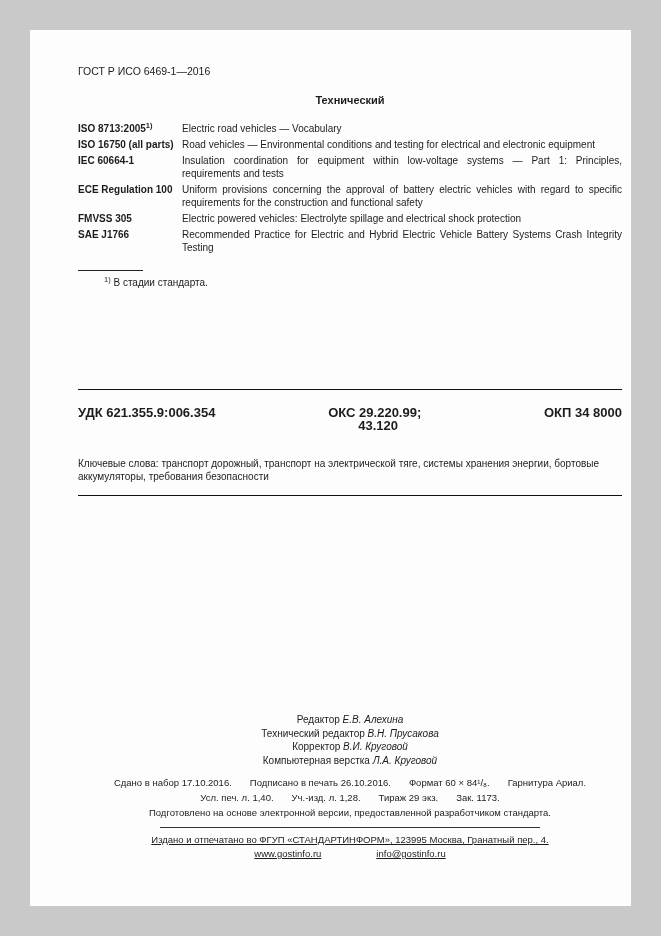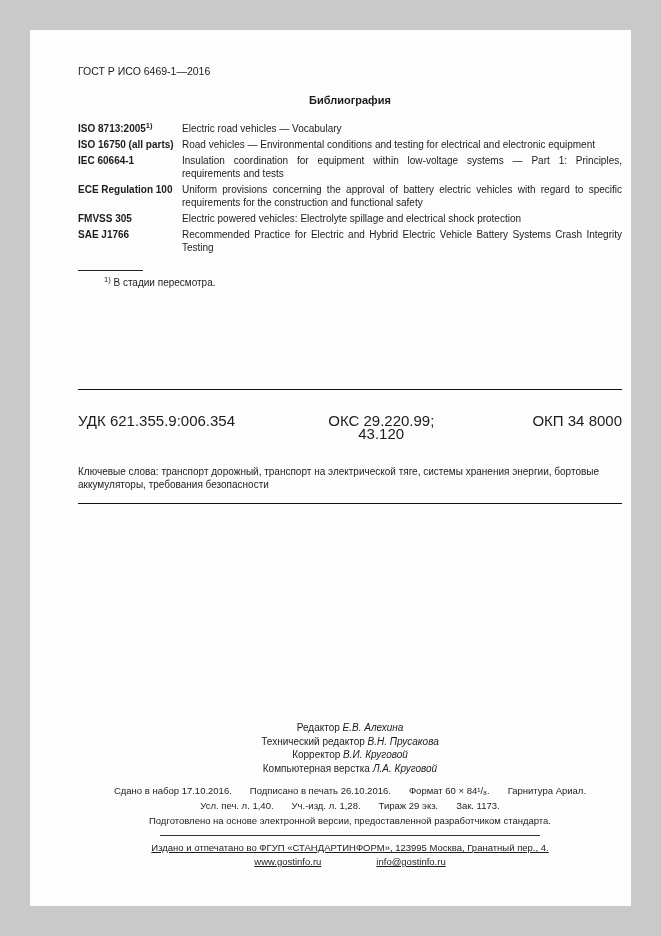--- a/index.html
+++ b/index.html
@@ -49,22 +49,23 @@
     width: 65px;
     border-top: 1px solid #222;
     margin-top: 16px;
   }
   .footnote { margin-top: 5px; padding-left: 26px; }
   .rule { border-top: 1.5px solid #111; }
   .rule-top { margin-top: 100px; }
   .rule-bottom { margin-top: 12px; }
   .codes-row {
     display: flex;
-    margin-top: 24px;
-    font-size: 15px;
+    margin-top: 16px;
+    font-size: 13px;
+    font-weight: bold;
   }
   .code-udk { width: 46%; flex: none; }
   .code-oks { flex: 1; }
   .oks-line2 { margin-left: 30px; }
   .code-okp { flex: none; text-align: left; }
   .keywords { margin: 25px 0 0 0; }
   .credits {
     margin-top: 218px;
     text-align: center;
     font-size: 10px;
@@ -104,21 +105,21 @@
   }
 </style>
 </head>
 <body>
 
 <div class="page">
   <div class="content">
 
     <div class="doc-header">ГОСТ Р ИСО 6469-1—2016</div>
 
-    <div class="section-title">Библиография</div>
+    <div class="section-title">Технический</div>
 
     <div class="bib-list">
       <div class="bib-row">
         <div class="bib-label"><span>ISO 8713:2005</span><sup class="ref">1)</sup></div>
         <div class="bib-text">Electric road vehicles — Vocabulary</div>
       </div>
       <div class="bib-row">
         <div class="bib-label">ISO 16750 (all parts)</div>
         <div class="bib-text">Road vehicles — Environmental conditions and testing for electrical and electronic equipment</div>
       </div>
@@ -136,21 +137,21 @@
       </div>
       <div class="bib-row">
         <div class="bib-label">SAE J1766</div>
         <div class="bib-text">Recommended Practice for Electric and Hybrid Electric Vehicle Battery Systems Crash Integrity Testing</div>
       </div>
     </div>
 
     <div class="footnote-rule"></div>
     <div class="footnote">
       <sup class="ref">1)</sup>
-      <span>В стадии пересмотра.</span>
+      <span>В стадии стандарта.</span>
     </div>
 
     <div class="rule rule-top"></div>
 
     <div class="codes-row">
       <div class="code-udk">УДК 621.355.9:006.354</div>
       <div class="code-oks">
         <div>ОКС 29.220.99;</div>
         <div class="oks-line2">43.120</div>
       </div>

